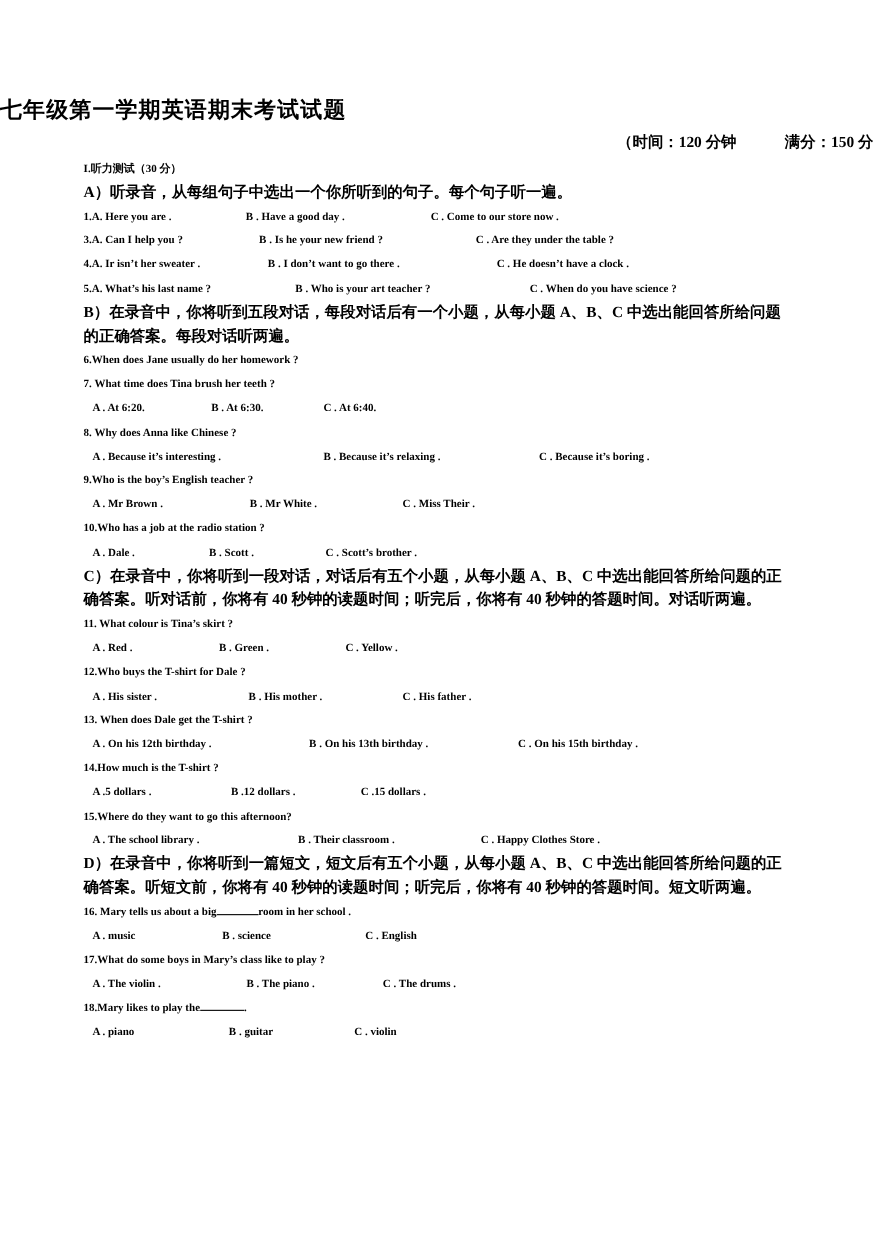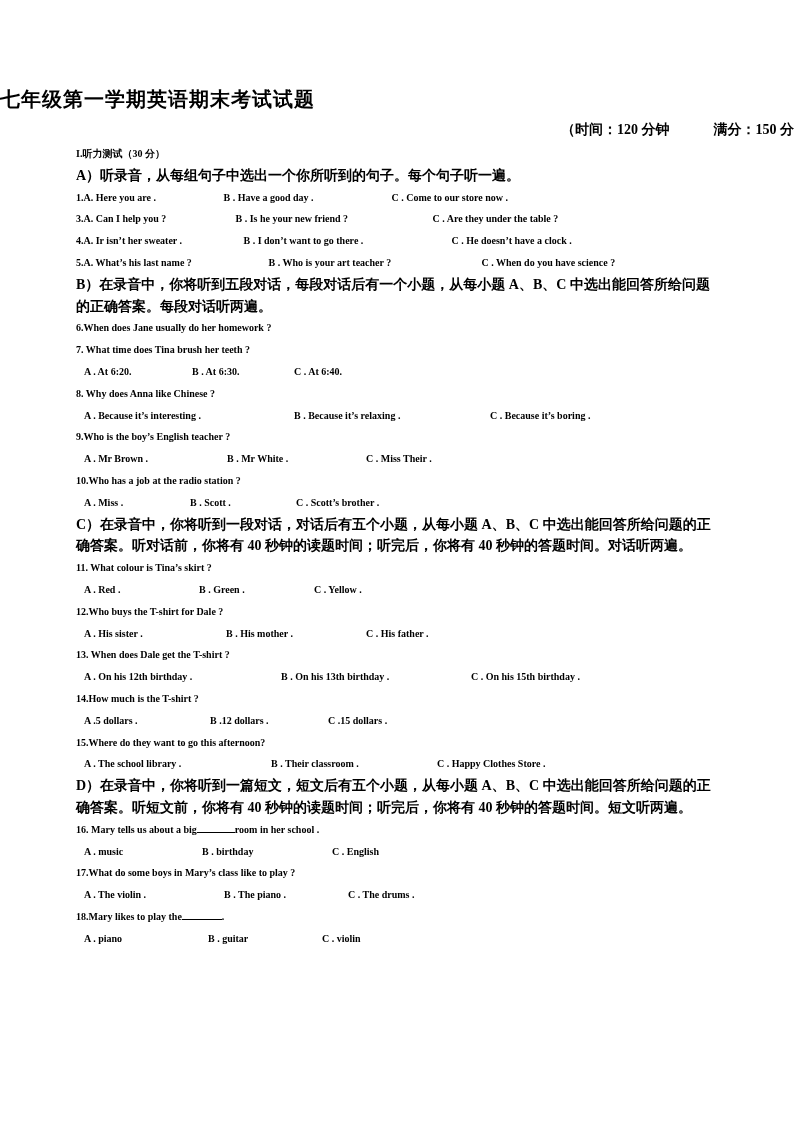--- a/index.html
+++ b/index.html
@@ -52,21 +52,21 @@
   <div class="line">8. Why does Anna like Chinese ?</div>
   <div class="line opts">
     <span class="opt" style="width:210px">A . Because it’s interesting .</span><span class="opt" style="width:196px">B . Because it’s relaxing .</span><span class="opt">C . Because it’s boring  .</span>
   </div>
   <div class="line">9.Who is the boy’s English  teacher ?</div>
   <div class="line opts">
     <span class="opt" style="width:143px">A . Mr Brown  .</span><span class="opt" style="width:139px">B . Mr White  .</span><span class="opt">C . Miss Their  .</span>
   </div>
   <div class="line">10.Who has a job  at the radio  station ?</div>
   <div class="line opts">
-    <span class="opt" style="width:106px">A . Miss .</span><span class="opt" style="width:106px">B . Scott .</span><span class="opt">C . Scott’s brother  .</span>
+    <span class="opt" style="width:106px">A . Dale .</span><span class="opt" style="width:106px">B . Scott .</span><span class="opt">C . Scott’s brother  .</span>
   </div>
 
   <div class="cn">C）在录音中，你将听到一段对话，对话后有五个小题，从每小题 A、B、C 中选出能回答所给问题的正确答案。听对话前，你将有 40 秒钟的读题时间；听完后，你将有 40 秒钟的答题时间。对话听两遍。</div>
 
   <div class="line">11. What colour is Tina’s skirt ?</div>
   <div class="line opts">
     <span class="opt" style="width:115px">A . Red .</span><span class="opt" style="width:115px">B . Green .</span><span class="opt">C . Yellow .</span>
   </div>
   <div class="line">12.Who buys  the T-shirt  for Dale ?</div>
   <div class="line opts">
@@ -84,21 +84,21 @@
   <div class="line opts">
     <span class="opt" style="width:187px">A . The school library  .</span><span class="opt" style="width:166px">B . Their classroom .</span><span class="opt">C . Happy  Clothes Store .</span>
   </div>
 
   <div class="cn">D）在录音中，你将听到一篇短文，短文后有五个小题，从每小题 A、B、C 中选出能回答所给问题的正确答案。听短文前，你将有 40 秒钟的读题时间；听完后，你将有 40 秒钟的答题时间。短文听两遍。</div>
 
   <div class="line">
     <span>16. Mary tells us about  a big</span><span class="blank" style="width:38px"></span><span>room in her school .</span>
   </div>
   <div class="line opts">
-    <span class="opt" style="width:118px">A . music</span><span class="opt" style="width:130px">B . birthday</span><span class="opt">C . English</span>
+    <span class="opt" style="width:118px">A . music</span><span class="opt" style="width:130px">B . science</span><span class="opt">C . English</span>
   </div>
   <div class="line">17.What do some boys in Mary’s class like to play ?</div>
   <div class="line opts">
     <span class="opt" style="width:140px">A . The violin .</span><span class="opt" style="width:124px">B . The piano  .</span><span class="opt">C . The drums  .</span>
   </div>
   <div class="line">
     <span>18.Mary likes to play  the</span><span class="blank" style="width:40px"></span><span>.</span>
   </div>
   <div class="line opts">
     <span class="opt" style="width:124px">A . piano</span><span class="opt" style="width:114px">B . guitar</span><span class="opt">C . violin</span>

